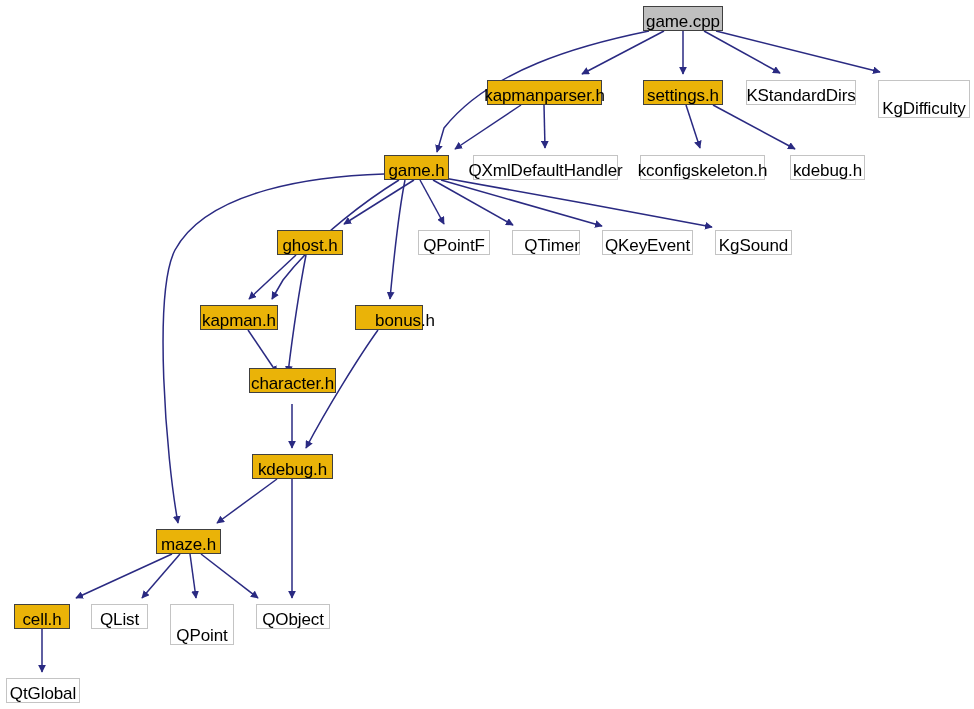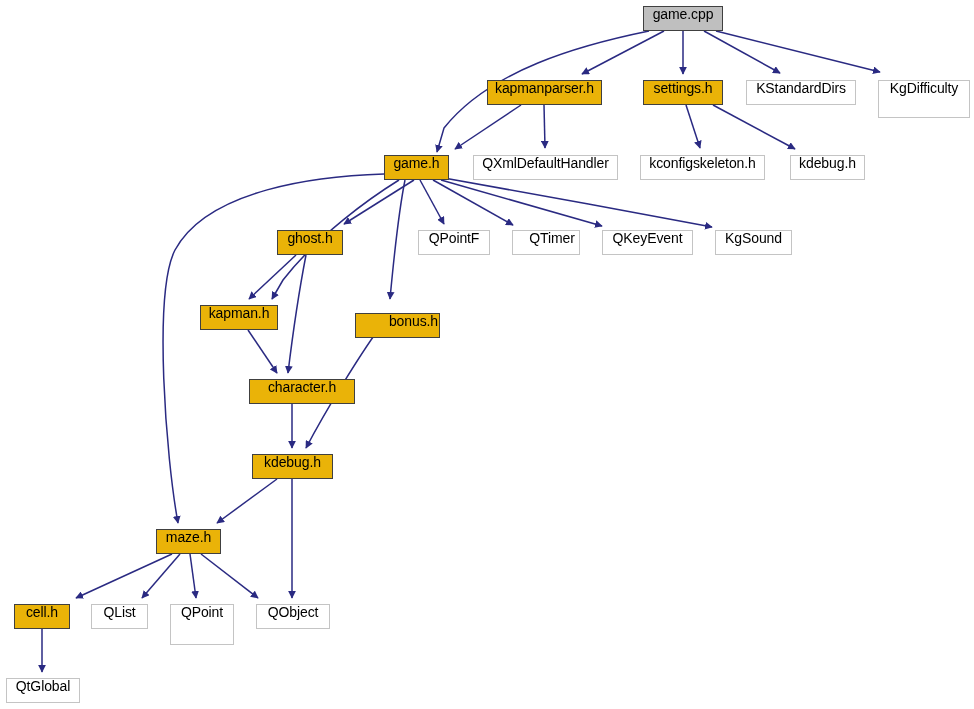--- a/index.html
+++ b/index.html
@@ -22,23 +22,23 @@
     position: absolute;
     left: 0;
     top: 0;
     width: 974px;
     height: 709px;
   }
   .node {
     position: absolute;
     box-sizing: border-box;
     display: flex;
-    align-items: flex-start;
+    align-items: flex-end;
     justify-content: center;
-    font-size: 14px;
+    font-size: 17px;
     line-height: 1;
     color: #000000;
     white-space: nowrap;
     letter-spacing: -0.1px;
   }
   .node.local {
     background: #eab308;
     border: 1.6px solid #404040;
   }
   .node.current {
@@ -134,24 +134,24 @@
       </div>
       <div class="node external" style="left: 602px; top: 230px; width: 91px; height: 25px;">
         <span class="node-label">QKeyEvent</span>
       </div>
       <div class="node external" style="left: 715px; top: 230px; width: 77px; height: 25px;">
         <span class="node-label">KgSound</span>
       </div>
       <div class="node local" style="left: 200px; top: 305px; width: 78px; height: 25px;">
         <span class="node-label">kapman.h</span>
       </div>
-      <div class="node local" style="left: 355px; top: 313px; width: 85px; height: 25px; padding-left: 32px;">
+      <div class="node local" style="left: 355px; top: 305px; width: 68px; height: 25px; padding-left: 32px;">
         <span class="node-label">bonus.h</span>
       </div>
-      <div class="node local" style="left: 249px; top: 379px; width: 106px; height: 25px;">
+      <div class="node local" style="left: 249px; top: 368px; width: 87px; height: 25px;">
         <span class="node-label">character.h</span>
       </div>
       <div class="node local" style="left: 252px; top: 454px; width: 81px; height: 25px;">
         <span class="node-label">kdebug.h</span>
       </div>
       <div class="node local" style="left: 156px; top: 529px; width: 65px; height: 25px;">
         <span class="node-label">maze.h</span>
       </div>
       <div class="node local" style="left: 14px; top: 604px; width: 56px; height: 25px;">
         <span class="node-label">cell.h</span>

